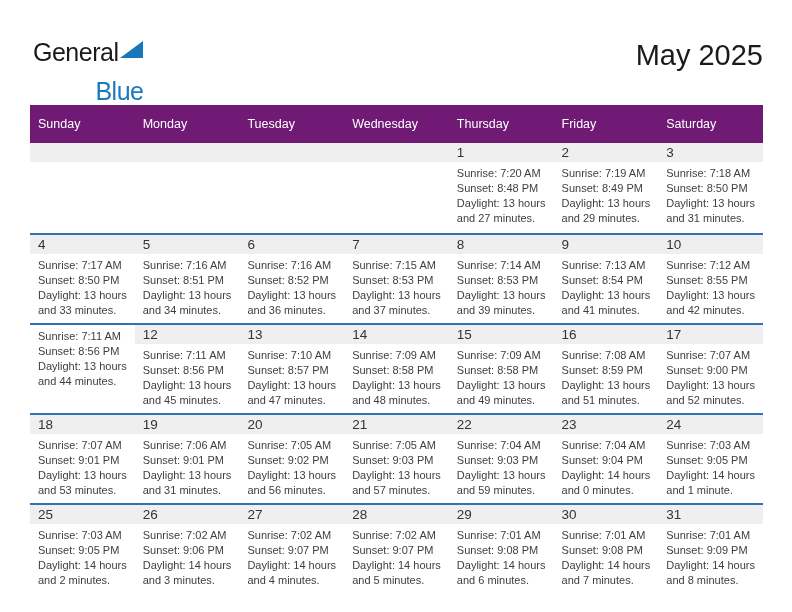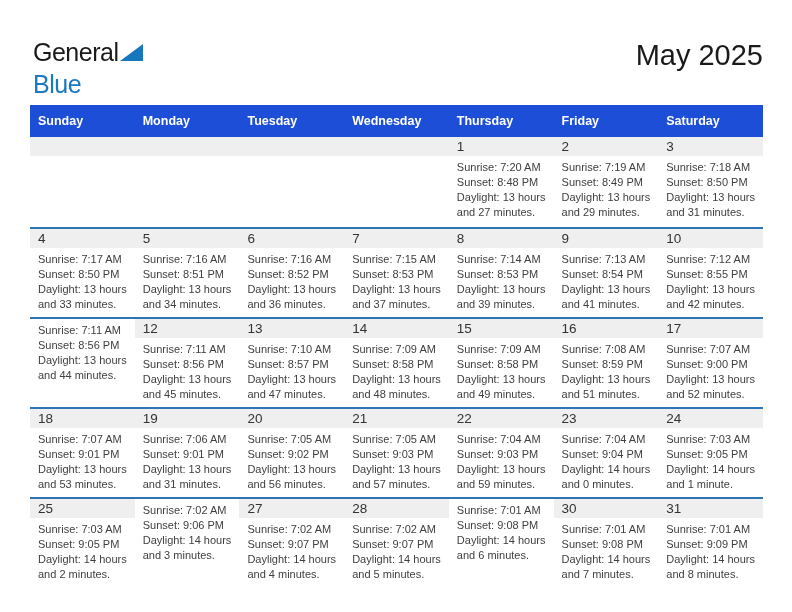--- a/index.html
+++ b/index.html
@@ -8,44 +8,44 @@
     background: #ffffff;
     font-family: "Liberation Sans", sans-serif;
     position: relative;
     overflow: hidden;
   }
 
   
   .topbar { position: absolute; left: 0; top: 0; width: 792px; }
 
   .logo { position: absolute; left: 33px; top: 41px; }
-  .logo-line1 { display: flex; align-items: flex-end; }
+  .logo-line1 { display: flex; }
   .logo-general {
     font-size: 25px; color: #1a1a1a; letter-spacing: -0.5px; line-height: 22px;
   }
   .logo-triangle {
     width: 0; height: 0; margin-left: 2px; margin-bottom: 2px;
     border-left: 23px solid transparent;
     border-bottom: 17px solid #1777bc;
   }
   .logo-blue {
     font-size: 25px; color: #1b79c0; letter-spacing: -0.5px;
-    text-align: left; line-height: 22px; margin-top: 10px;
+    text-align: right; line-height: 22px; margin-top: 17px;
   }
 
   .titles { position: absolute; right: 29px; top: 38px; text-align: left; }
   .month-title { font-size: 29px; color: #1a1a1a; line-height: 34px; }
   .location { font-size: 15px; color: #1a1a1a; margin-top: 7px; }
 
   
   .calendar { position: absolute; left: 30px; top: 105px; width: 733px; }
 
   .cal-header {
     display: grid; grid-template-columns: repeat(7, 1fr);
-    background: #1d4ed8; height: 32px; align-items: center; font-weight: bold;
+    background: #701a75; height: 38px; align-items: center;
   }
   .cal-header-cell {
     color: #ffffff; font-size: 12.5px; padding-left: 8px;
     white-space: nowrap; overflow: hidden;
   }
 
   .week-row {
     display: grid; grid-template-columns: repeat(7, 1fr);
     height: 90px; box-sizing: border-box; background: #ffffff;
   }
@@ -389,20 +389,23 @@
       <span>25</span>
     </div>
     <div class="day-details">
             <div>Sunrise: 7:03 AM</div>
             <div>Sunset: 9:05 PM</div>
             <div>Daylight: 14 hours</div>
             <div>and 2 minutes.</div>
           </div>
   </div>
         <div class="day-cell">
+    <div class="day-band">
+      <span>26</span>
+    </div>
     <div class="day-details">
             <div>Sunrise: 7:02 AM</div>
             <div>Sunset: 9:06 PM</div>
             <div>Daylight: 14 hours</div>
             <div>and 3 minutes.</div>
           </div>
   </div>
         <div class="day-cell">
     <div class="day-band">
       <span>27</span>
@@ -419,20 +422,23 @@
       <span>28</span>
     </div>
     <div class="day-details">
             <div>Sunrise: 7:02 AM</div>
             <div>Sunset: 9:07 PM</div>
             <div>Daylight: 14 hours</div>
             <div>and 5 minutes.</div>
           </div>
   </div>
         <div class="day-cell">
+    <div class="day-band">
+      <span>29</span>
+    </div>
     <div class="day-details">
             <div>Sunrise: 7:01 AM</div>
             <div>Sunset: 9:08 PM</div>
             <div>Daylight: 14 hours</div>
             <div>and 6 minutes.</div>
           </div>
   </div>
         <div class="day-cell">
     <div class="day-band">
       <span>30</span>

